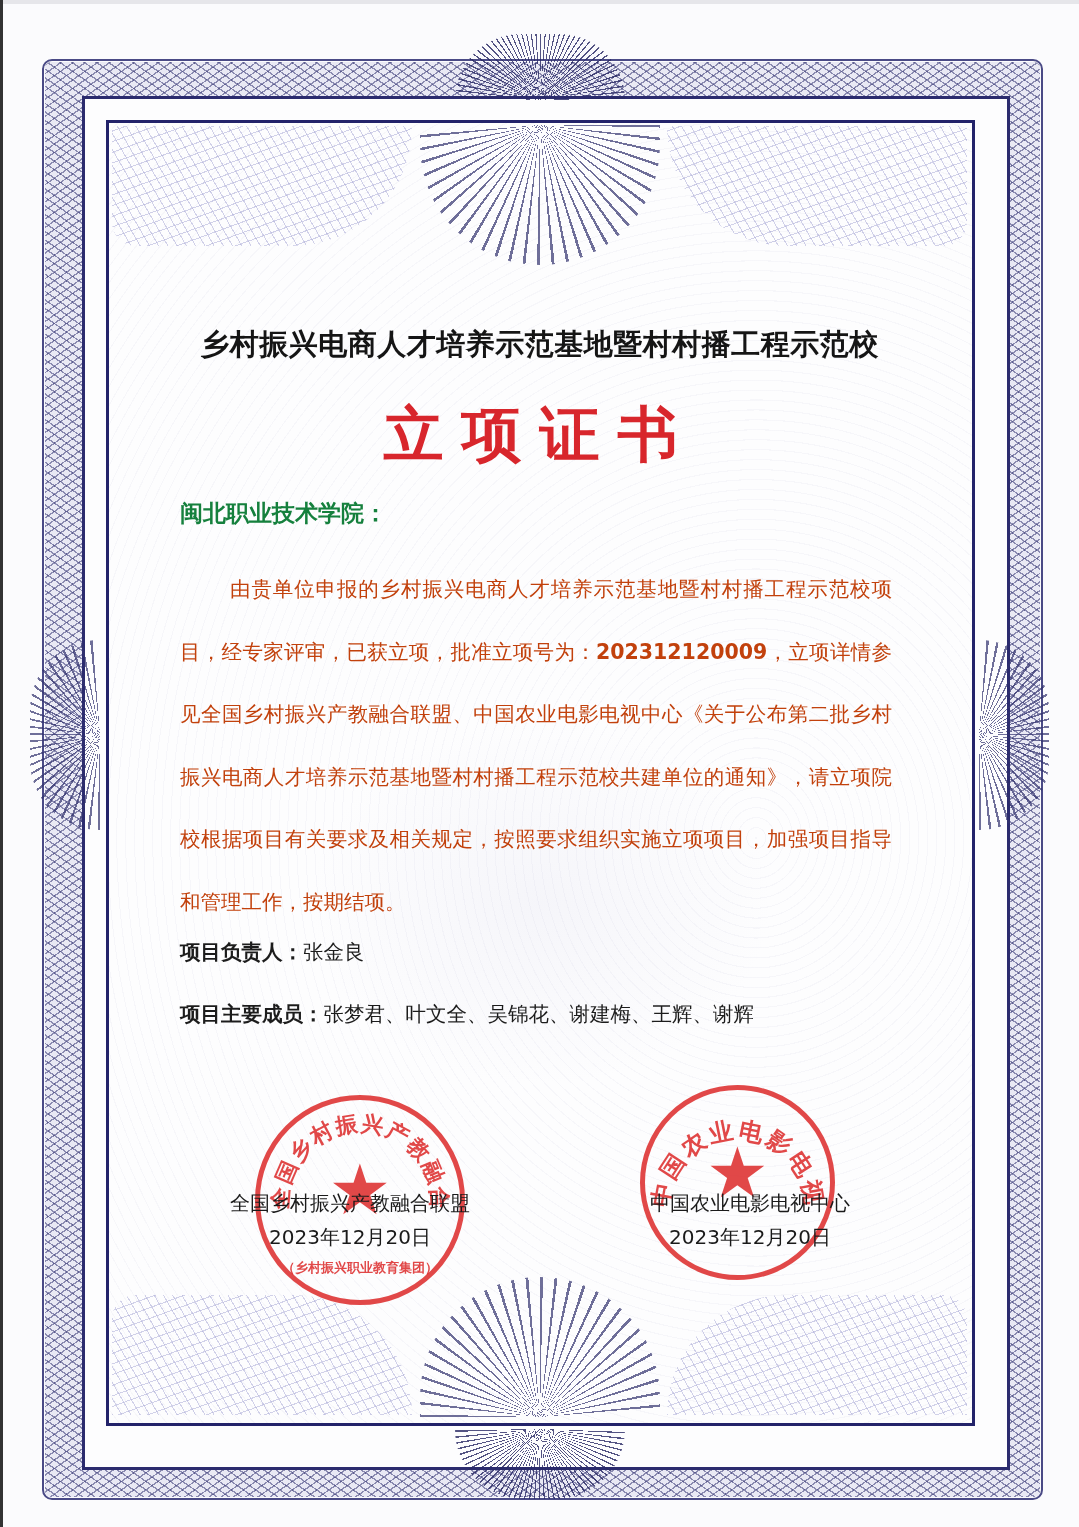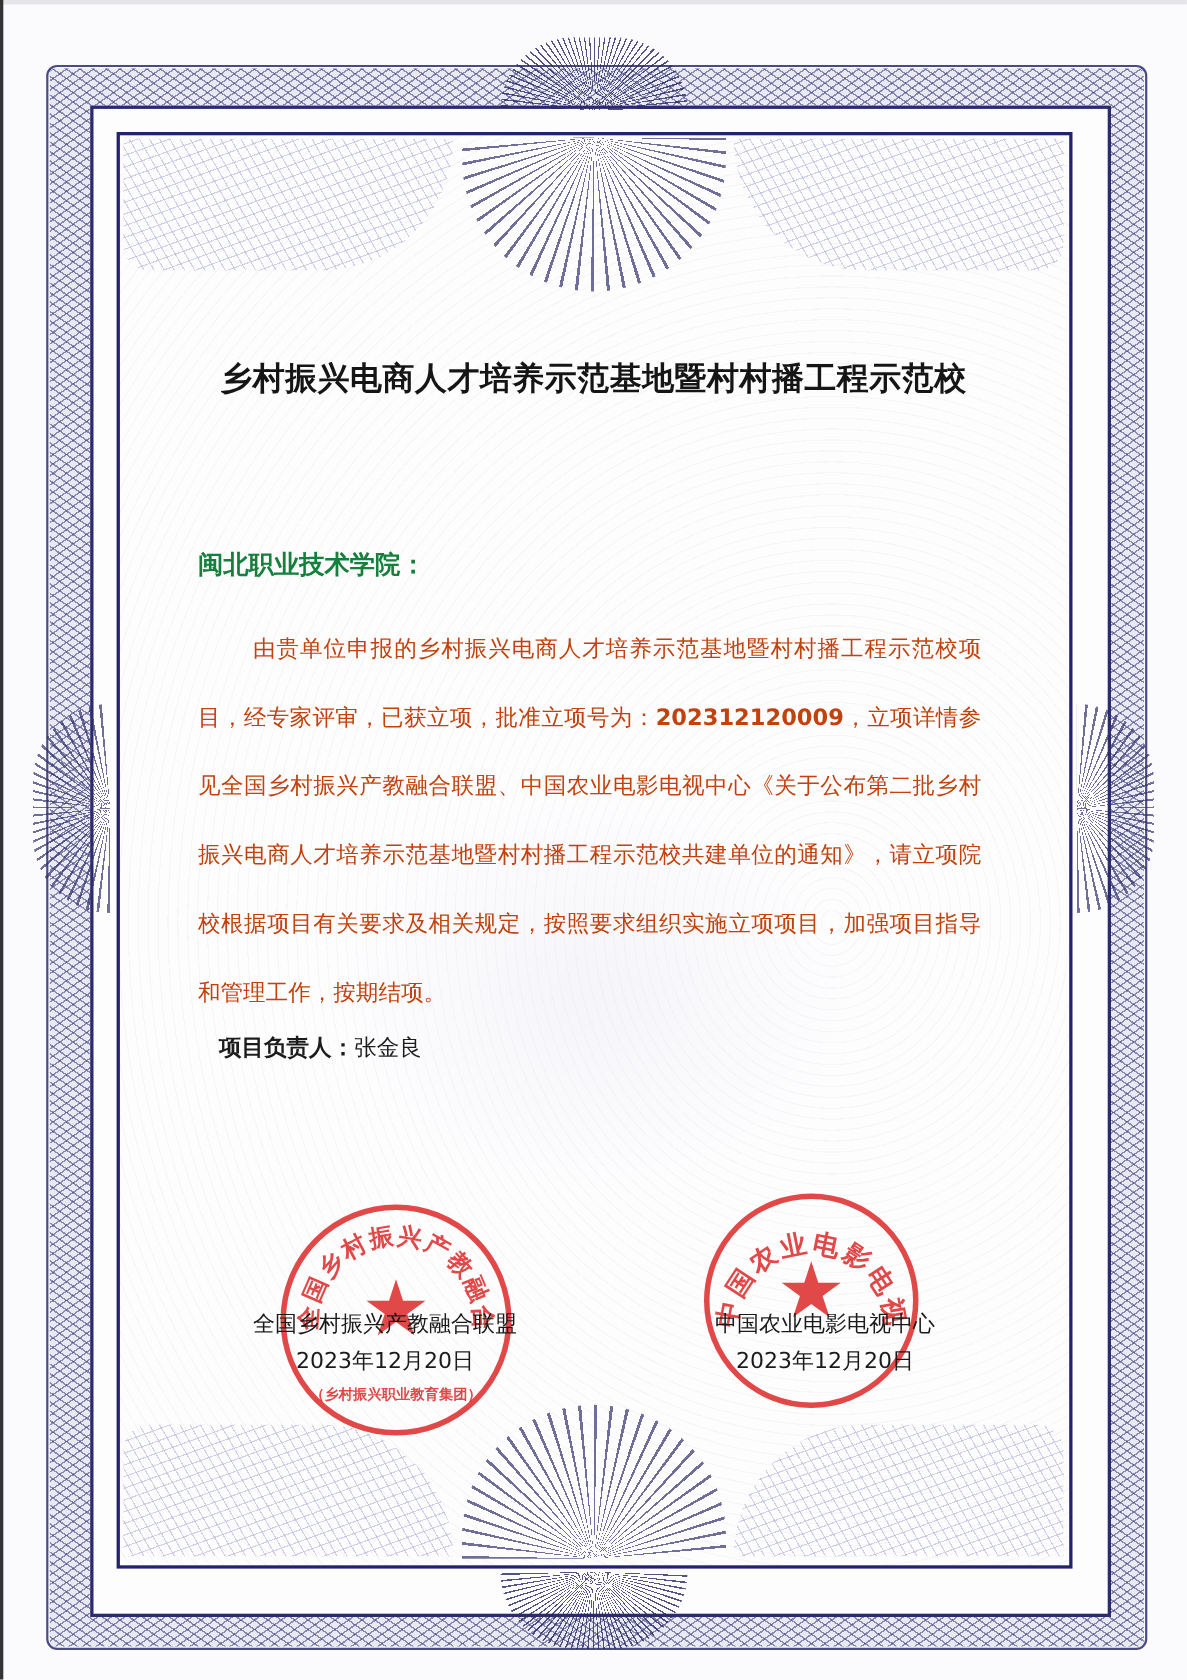--- a/index.html
+++ b/index.html
@@ -89,21 +89,21 @@
     position:absolute; left:180px; top:498px; font-size:23px; font-weight:bold; color:#15803d;
   }
   .body-text {
     position:absolute; left:180px; top:558px; width:712px;
     font-size:20.5px; line-height:62.5px; color:#c2410c; text-align:justify;
     text-indent:50px;
   }
   .body-text b { font-weight:bold; }
   .meta-line { position:absolute; left:180px; font-size:20.5px; color:#1c1c1c; }
   .meta-line .lbl { font-weight:bold; }
-  .meta-leader { top:938px;margin-left:19px; }
+  .meta-leader { top:938px; }
   .meta-members { top:1000px; }
 
   
   .seal {
     position:absolute; border-radius:50%;
     border:5px solid rgba(220,40,40,.85);
     box-shadow: inset 0 0 0 4px rgba(255,255,255,.2);
   }
   .seal .star {
     position:absolute; left:50%; top:45%; transform:translate(-50%,-50%);
@@ -138,27 +138,31 @@
 
 <div class="rosette-cap top"></div>
 <div class="rosette top"></div>
 <div class="rosette bottom"></div>
 <div class="rosette-cap bottom"></div>
 <div class="side-rosette left"></div>
 <div class="side-rosette right"></div>
 
 <div class="content">
   <div class="subtitle">乡村振兴电商人才培养示范基地暨村村播工程示范校</div>
+  <div class="main-title">立项证书</div>
 
   <div class="addressee">闽北职业技术学院：</div>
 
   <div class="body-text"><span>由贵单位申报的乡村振兴电商人才培养示范基地暨村村播工程示范校项目，经专家评审，已获立项，批准立项号为：</span><b>202312120009</b><span>，立项详情参见全国乡村振兴产教融合联盟、中国农业电影电视中心《关于公布第二批乡村振兴电商人才培养示范基地暨村村播工程示范校共建单位的通知》，请立项院校根据项目有关要求及相关规定，按照要求组织实施立项项目，加强项目指导和管理工作，按期结项。</span></div>
 
   <div class="meta-line meta-leader">
     <span class="lbl">项目负责人：</span><span>张金良</span>
+  </div>
+  <div class="meta-line meta-members">
+    <span class="lbl">项目主要成员：</span><span>张梦君、叶文全、吴锦花、谢建梅、王辉、谢辉</span>
   </div>
 
   <div class="seal seal-left">
     <svg class="ring-text" viewBox="0 0 200 200">
       <defs>
           <path id="arcL" d="M 30 120 A 72 72 0 1 1 170 120"></path>
         </defs>
       <text font-size="22" font-weight="bold" fill="rgba(220,40,40,.85)" letter-spacing="2">
         <textPath href="#arcL" startOffset="4%">全国乡村振兴产教融合联盟</textPath>
       </text>

